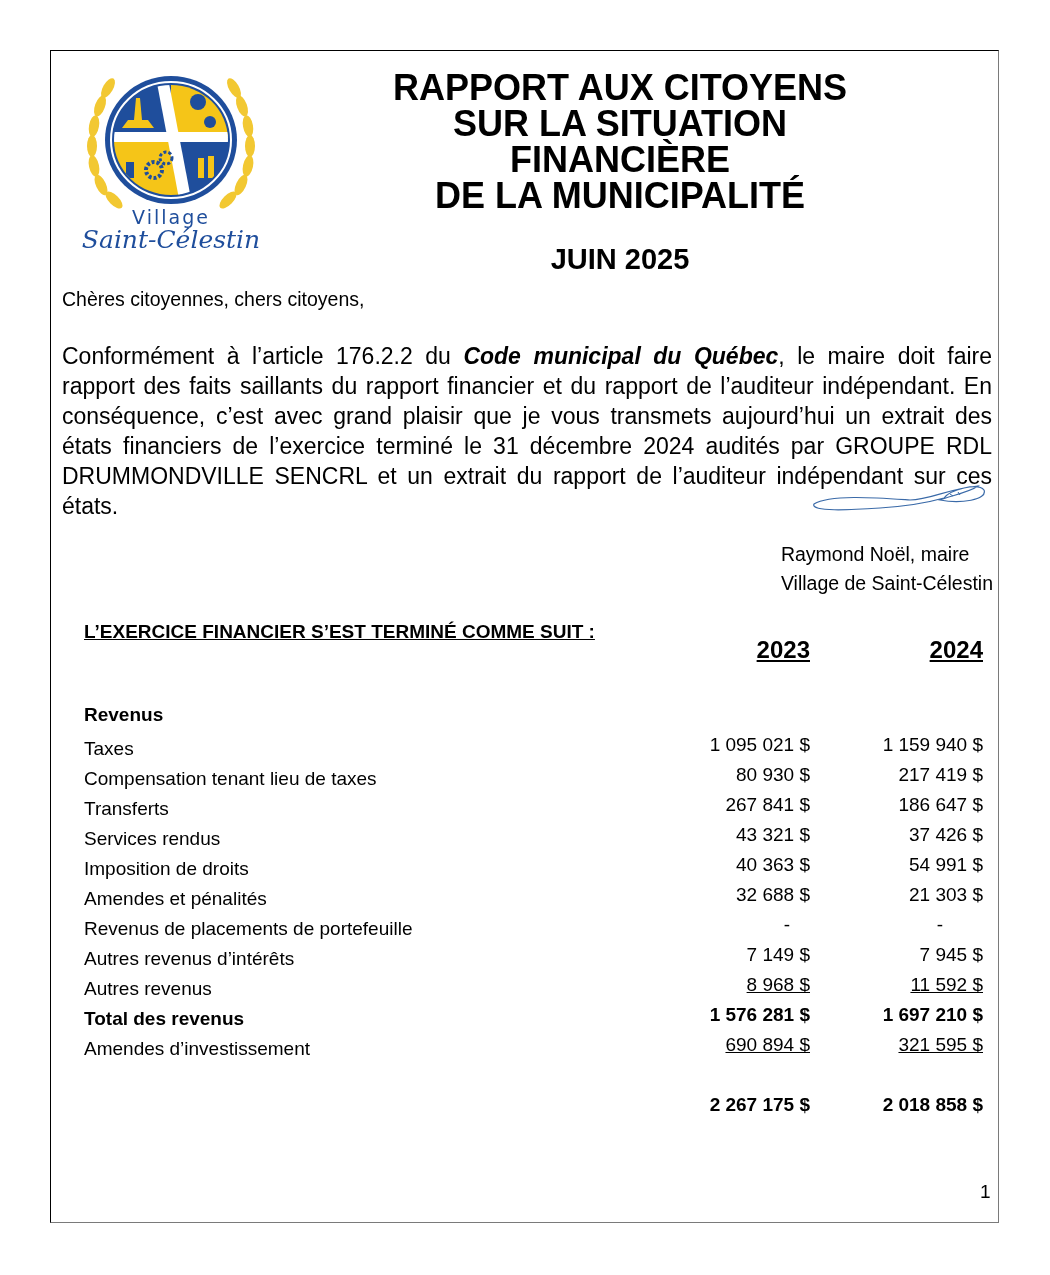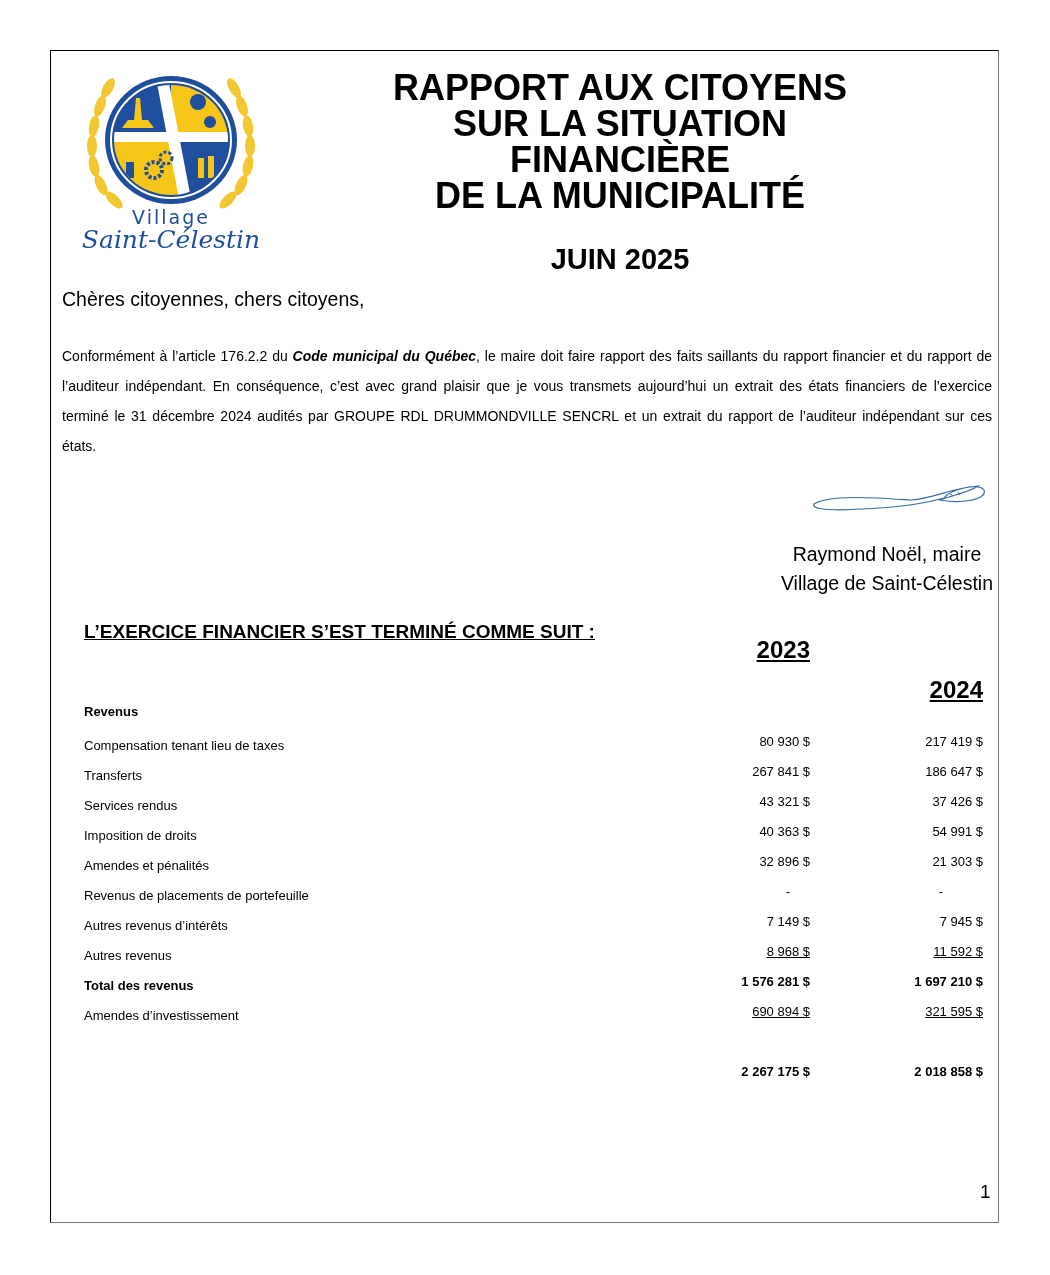--- a/index.html
+++ b/index.html
@@ -3,31 +3,31 @@
 <meta charset="utf-8">
 <style>
   html, body { margin: 0; padding: 0; background: #ffffff; }
   body { width: 1050px; height: 1275px; position: relative; font-family: "Liberation Sans", sans-serif; color: #000; }
   .page-frame { position: absolute; left: 50px; top: 50px; width: 949px; height: 1173px; border: 1.5px solid #000; border-right-color: #7a7a7a; border-bottom-color: #7a7a7a; box-sizing: border-box; }
   .logo { position: absolute; left: 70px; top: 58px; width: 202px; height: 205px; }
   .title-block { position: absolute; left: 340px; top: 70px; width: 560px; text-align: center; }
   .title-line { font-weight: bold; font-size: 36px; line-height: 36px; letter-spacing: 0px; }
   .title-date { font-weight: bold; font-size: 29px; margin-top: 29px; }
   .greeting { position: absolute; left: 62px; top: 288px; font-size: 19.5px; }
-  .intro { position: absolute; left: 62px; top: 341px; width: 930px; font-size: 14px; line-height: 30px; text-align: justify; }
+  .intro { position: absolute; left: 62px; top: 341px; width: 930px; font-size: 23px; line-height: 30px; text-align: justify; }
   .intro em { font-weight: bold; font-style: italic; }
   .signature { position: absolute; left: 810px; top: 478px; width: 180px; height: 38px; }
-  .signer { position: absolute; right: 57px; top: 540px; text-align: center; font-size: 19.5px; line-height: 29px; }
+  .signer { position: absolute; right: 57px; top: 540px; text-align: left; font-size: 19.5px; line-height: 29px; }
   .table-wrap { position: absolute; left: 84px; top: 620px; width: 900px; }
   .th-title { position: absolute; left: 0; top: 0; width: 560px; font-weight: bold; font-size: 19px; text-decoration: underline; line-height: 24px; }
   .th-year { position: absolute; top: 16px; font-weight: bold; font-size: 24px; text-decoration: underline; text-align: right; width: 120px; }
   .th-2023 { left: 606px; }
-  .th-2024 { left: 779px; margin-top: 40px; }
+  .th-2024 { left: 779px; }
   .rows { position: absolute; left: 0; top: 84px; width: 900px; }
-  .row { position: relative; height: 30px; font-size: 13px; }
+  .row { position: relative; height: 30px; font-size: 19px; }
   .row .label { position: absolute; left: 0; top: 4px; }
   .row .v { position: absolute; top: 0; width: 160px; text-align: right; }
   .row .v2023 { left: 566px; }
   .row .v2024 { left: 739px; }
   .row.bold .label, .row.bold .v { font-weight: bold; }
   .row .ul { text-decoration: underline; }
   .row.heading .label { font-weight: bold; top: 0; }
   .row.spacer { height: 30px; }
   .page-num { position: absolute; left: 980px; top: 1181px; font-size: 19px; }
 </style>
@@ -110,20 +110,25 @@
 <div class="table-wrap">
   <div class="th-title">L’EXERCICE FINANCIER S’EST TERMINÉ COMME SUIT :</div>
   <div class="th-year th-2023">2023</div>
   <div class="th-year th-2024">2024</div>
 
   <div class="rows">
     <div class="row heading">
       <span class="label">Revenus</span>
     </div>
     <div class="row">
+      <span class="label">Taxes</span>
+      <span class="v v2023">1 095 021 $</span>
+      <span class="v v2024">1 159 940 $</span>
+    </div>
+    <div class="row">
       <span class="label">Compensation tenant lieu de taxes</span>
       <span class="v v2023">80 930 $</span>
       <span class="v v2024">217 419 $</span>
     </div>
     <div class="row">
       <span class="label">Transferts</span>
       <span class="v v2023">267 841 $</span>
       <span class="v v2024">186 647 $</span>
     </div>
     <div class="row">
@@ -131,21 +136,21 @@
       <span class="v v2023">43 321 $</span>
       <span class="v v2024">37 426 $</span>
     </div>
     <div class="row">
       <span class="label">Imposition de droits</span>
       <span class="v v2023">40 363 $</span>
       <span class="v v2024">54 991 $</span>
     </div>
     <div class="row">
       <span class="label">Amendes et pénalités</span>
-      <span class="v v2023">32 896 $</span>
+      <span class="v v2023">32 688 $</span>
       <span class="v v2024">21 303 $</span>
     </div>
     <div class="row">
       <span class="label">Revenus de placements de portefeuille</span>
       <span class="v v2023" style="padding-right:20px;box-sizing:border-box;">-</span>
       <span class="v v2024" style="padding-right:40px;box-sizing:border-box;">-</span>
     </div>
     <div class="row">
       <span class="label">Autres revenus d’intérêts</span>
       <span class="v v2023">7 149 $</span>

